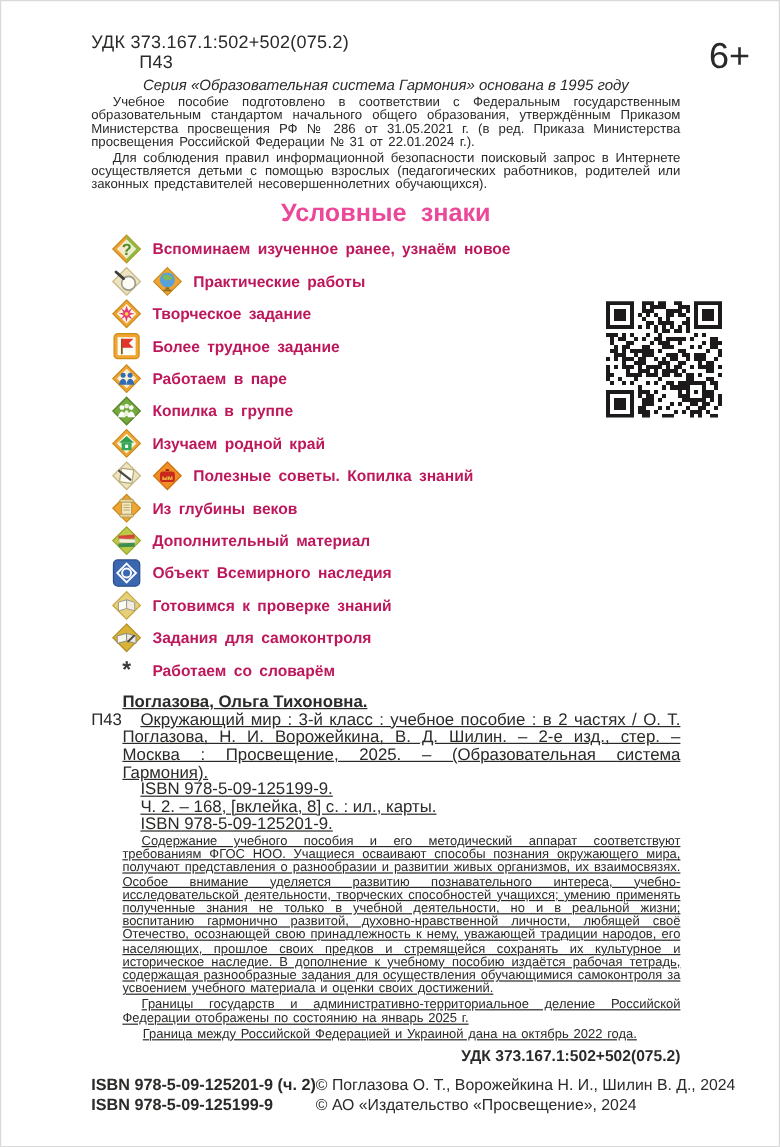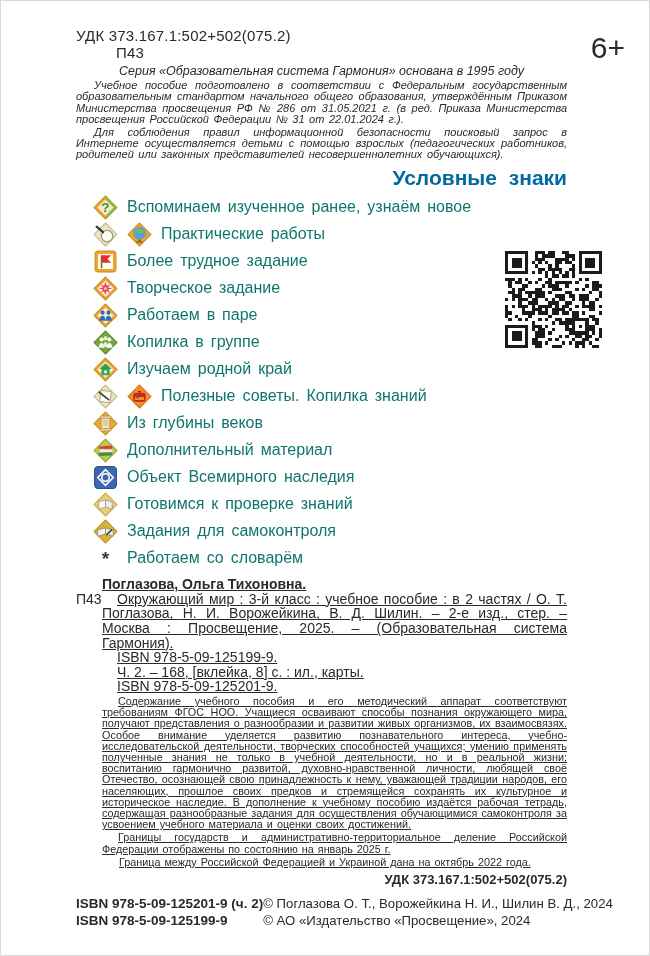--- a/index.html
+++ b/index.html
@@ -4,28 +4,28 @@
 <style>
   html,body{margin:0;padding:0;background:#fff;}
   body{width:650px;height:956px;overflow:hidden;font-family:"Liberation Sans",sans-serif;color:#2b2a28;}
   .page{position:relative;width:650px;height:956px;box-sizing:border-box;
         padding:26px 82px 4px 75px;border:1px solid #d9d9d9;background:#fff;}
   
   .codes{font-size:15px;line-height:17px;letter-spacing:.2px;}
   .codes .sign{margin-left:40px;}
   .age{position:absolute;top:30px;right:24px;font-size:30px;font-weight:400;color:#2b2a28;}
   .series{font-style:italic;font-size:12.5px;text-align:center;margin:3px 0 2px 0;}
-  p.intro{font-style:italic;font-size:11px;line-height:11.4px;text-align:justify;
+  p.intro{font-size:11px;line-height:11.4px;text-align:justify;
           margin:0 0 1px 0;text-indent:18px;word-spacing:1.5px;}
-  h1.legend-title{font-size:21px;font-weight:bold;text-align:right;margin:5px 0 4px 0;
-          word-spacing:6px;color:#0369a1;}
+  h1.legend-title{font-size:21px;font-weight:bold;text-align:center;margin:5px 0 4px 0;
+          word-spacing:6px;color:#ec4899;}
   
   .legend{margin-left:17px;}
   .lrow{display:flex;align-items:center;height:27px;gap:9px;}
-  .lrow .lbl{font-size:16px;word-spacing:2.5px;color:#0f766e;white-space:nowrap;}
+  .lrow .lbl{font-size:13px;word-spacing:2.5px;color:#be185d;white-space:nowrap;font-weight:bold;}
   .ic{width:25px;height:25px;flex:0 0 25px;}
   .ic svg{display:block;width:25px;height:25px;}
   .ast{width:25px;flex:0 0 25px;text-align:center;font-size:19px;font-weight:bold;color:#3a3a38;line-height:25px;}
   
   .qr{position:absolute;left:504px;top:250px;width:97px;height:97px;}
   .qr svg{width:97px;height:97px;display:block;}
   
   .lower{margin-left:26px;text-decoration:underline;}
   .bib-author{font-weight:bold;font-size:14px;line-height:15px;margin:5px 0 0 0;}
   .bib-entry{position:relative;font-size:14px;line-height:14.6px;text-align:justify;
@@ -88,39 +88,39 @@
         <rect x="10.6" y="16.8" width="2.8" height="1.6" fill="#8a6a20"></rect>
         <rect x="8.8" y="18.4" width="6.4" height="1.5" rx="0.7" fill="#8a6a20"></rect>
           </svg>
         </span>
       <span class="lbl">Практические работы</span>
     </div>
 
     <div class="lrow">
       <span class="ic">
           <svg viewBox="0 0 24 24">
+        <polygon points="12,1 23,12 12,23 1,12" fill="#f0a432" stroke="#c98a1e"></polygon>
+        <polygon points="12,4.2 19.8,12 12,19.8 4.2,12" fill="#fbf6e3"></polygon>
+        <polygon points="18.5,12 14.4,13 16.6,16.6 13,14.4 12,18.5 10.6,14.4 7.4,16.6 9.6,13 5.5,12 9.6,11 7.4,7.4 10.6,9.6 12,5.5 13.4,9.6 16.6,7.4 14.4,11" fill="#e63a74"></polygon>
+        <circle cx="12" cy="12" r="1.5" fill="#f9d24a"></circle>
+          </svg>
+        </span>
+      <span class="lbl">Творческое задание</span>
+    </div>
+
+    <div class="lrow">
+      <span class="ic">
+          <svg viewBox="0 0 24 24">
         <rect x="2" y="2" width="20" height="20" rx="3" fill="#f0a432" stroke="#cf8c16"></rect>
         <rect x="4.8" y="4.8" width="14.4" height="14.4" fill="#fdfcf5"></rect>
         <line x1="8.2" y1="6" x2="8.2" y2="18.4" stroke="#7a5a18" stroke-width="1.4"></line>
         <polygon points="8.2,6 17.5,6 13.8,9.6 17.5,13.2 8.2,13.2" fill="#e0342c"></polygon>
           </svg>
         </span>
       <span class="lbl">Более трудное задание</span>
-    </div>
-
-    <div class="lrow">
-      <span class="ic">
-          <svg viewBox="0 0 24 24">
-        <polygon points="12,1 23,12 12,23 1,12" fill="#f0a432" stroke="#c98a1e"></polygon>
-        <polygon points="12,4.2 19.8,12 12,19.8 4.2,12" fill="#fbf6e3"></polygon>
-        <polygon points="18.5,12 14.4,13 16.6,16.6 13,14.4 12,18.5 10.6,14.4 7.4,16.6 9.6,13 5.5,12 9.6,11 7.4,7.4 10.6,9.6 12,5.5 13.4,9.6 16.6,7.4 14.4,11" fill="#e63a74"></polygon>
-        <circle cx="12" cy="12" r="1.5" fill="#f9d24a"></circle>
-          </svg>
-        </span>
-      <span class="lbl">Творческое задание</span>
     </div>
 
     <div class="lrow">
       <span class="ic">
           <svg viewBox="0 0 24 24">
         <polygon points="12,1 23,12 12,23 1,12" fill="#f0a432" stroke="#c98a1e"></polygon>
         <polygon points="12,4.2 19.8,12 12,19.8 4.2,12" fill="#f9efd5"></polygon>
         <circle cx="9.2" cy="9.3" r="2" fill="#2f6db5"></circle>
             <circle cx="14.8" cy="9.3" r="2" fill="#2f6db5"></circle>
         <path d="M5.8 17 q1 -4.8 3.4 -4.8 q2.4 0 2.9 4.8z" fill="#2f6db5"></path>

